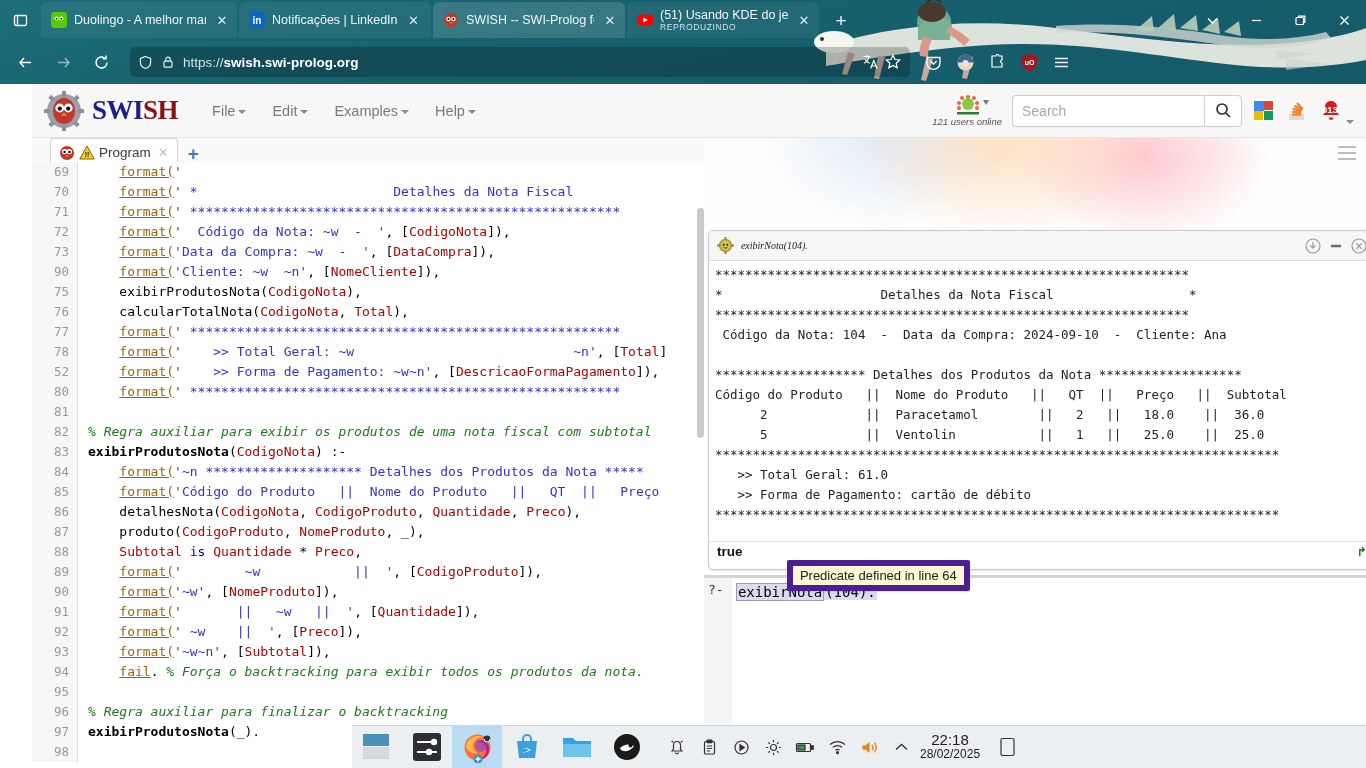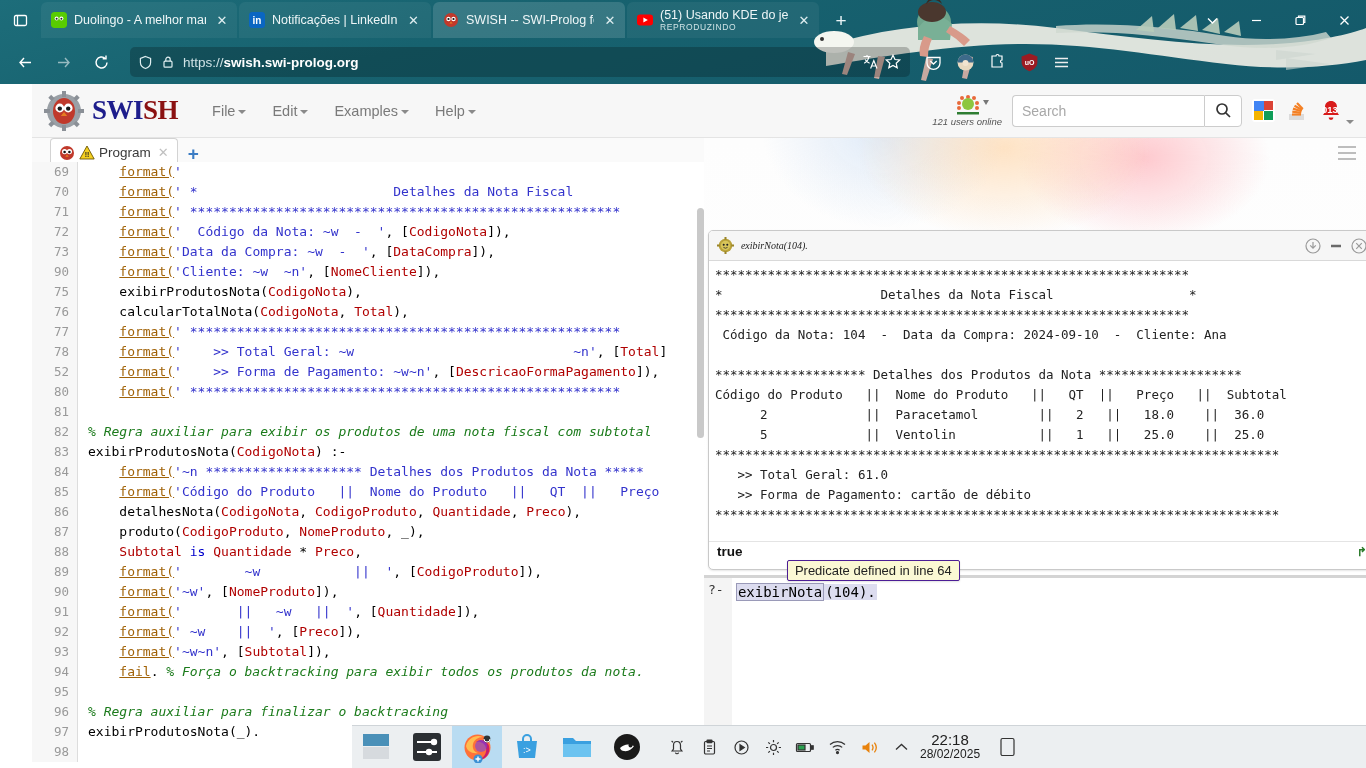--- a/index.html
+++ b/index.html
@@ -127,21 +127,21 @@
     overflow: hidden; background: #fff;
     font-family: "DejaVu Sans Mono", monospace; font-size: 13px; line-height: 20px;
   }
   .code-line { display: flex; height: 20px; white-space: pre; }
   .gutter {
     width: 46px; flex: 0 0 46px; text-align: right; padding-right: 8px;
     color: #999; background: #f7f7f7; border-right: 1px solid #ddd;
     font-size: 12.5px;
   }
   .code { padding-left: 10px; flex: 1; overflow: hidden; color: #000; }
-  .k-pred { color: #000; font-weight: normal; }
+  .k-pred { color: #000; font-weight: bold; }
   .k-fn { color: #a16207; text-decoration: underline; }
   .k-str { color: #3333cc; }
   .k-var { color: #b00000; }
   .k-com { color: #1a7a1a; font-style: italic; }
   .k-op  { color: #0000cc; }
   .k-plain { color: #000; }
   .vscroll-left {
     position: absolute; right: 0; top: 30px; width: 7px; bottom: 0; background: #fff;
   }
   .vscroll-left .thumb { position: absolute; top: 40px; left:0; width: 7px; height: 230px; background: #c9c9c9; border-radius: 4px; }
@@ -200,21 +200,21 @@
     font-family: "DejaVu Sans Mono", monospace; font-size: 13px;
     padding: 4px 0 0 4px; height: 262px;
   }
   .query-text {
     font-family: "DejaVu Sans Mono", monospace; font-size: 14px; padding: 6px 0 0 4px;
   }
   .sel-a { background: #dcdcef; border: 1px solid #9a9ab8; padding: 0 1px; }
   .sel-b { background: #dcdcef; padding: 0 1px; }
   .tooltip {
     position: absolute; left: 55px; top: -18px;
-    background: #fbf8d4; border: 1px solid #4c1d95;
+    background: #fbf8d4; border: 6px solid #4c1d95;
     font-family: "Liberation Sans", sans-serif; font-size: 13px; color: #222;
     padding: 2px 7px; border-radius: 2px; white-space: nowrap;
     box-shadow: 0 1px 2px rgba(0,0,0,0.12);
   }
 
   .bottom-controls {
     position: absolute; right: 8px; bottom: 6px; display: flex; align-items: center; gap: 8px;
   }
   .tablebox { width: 14px; height: 14px; border: 1px solid #999; background: #fff; }
   .tablelabel { font-size: 14px; color: #4a4a4a; }

